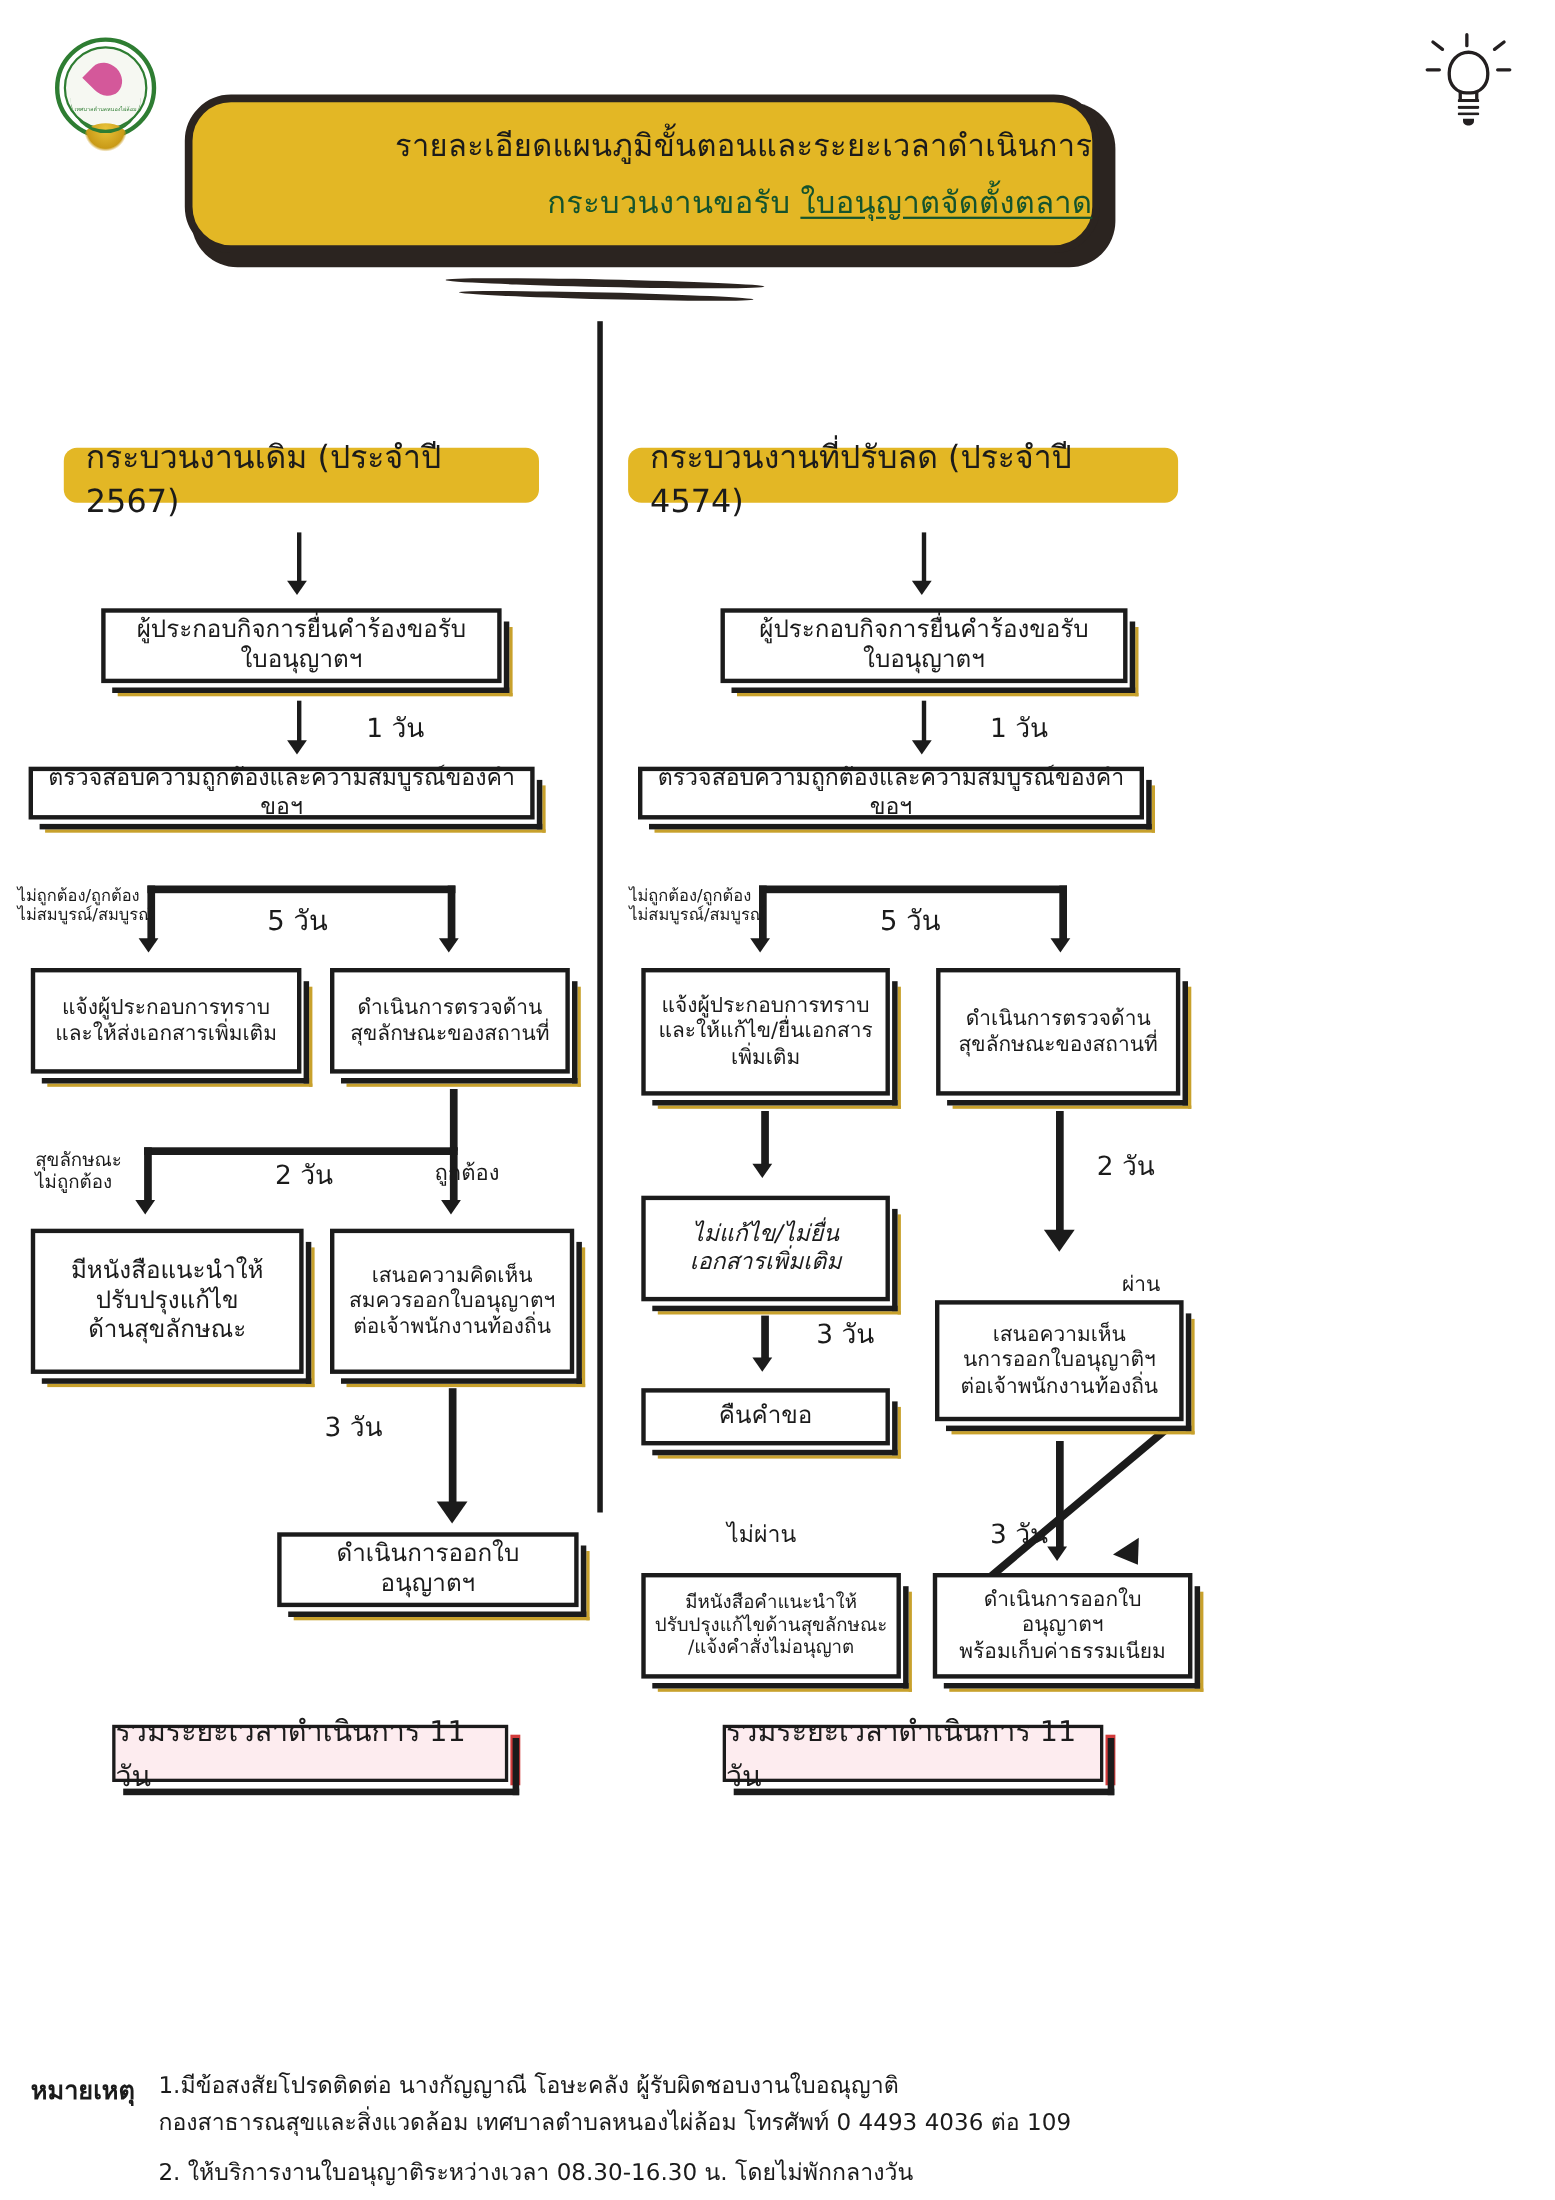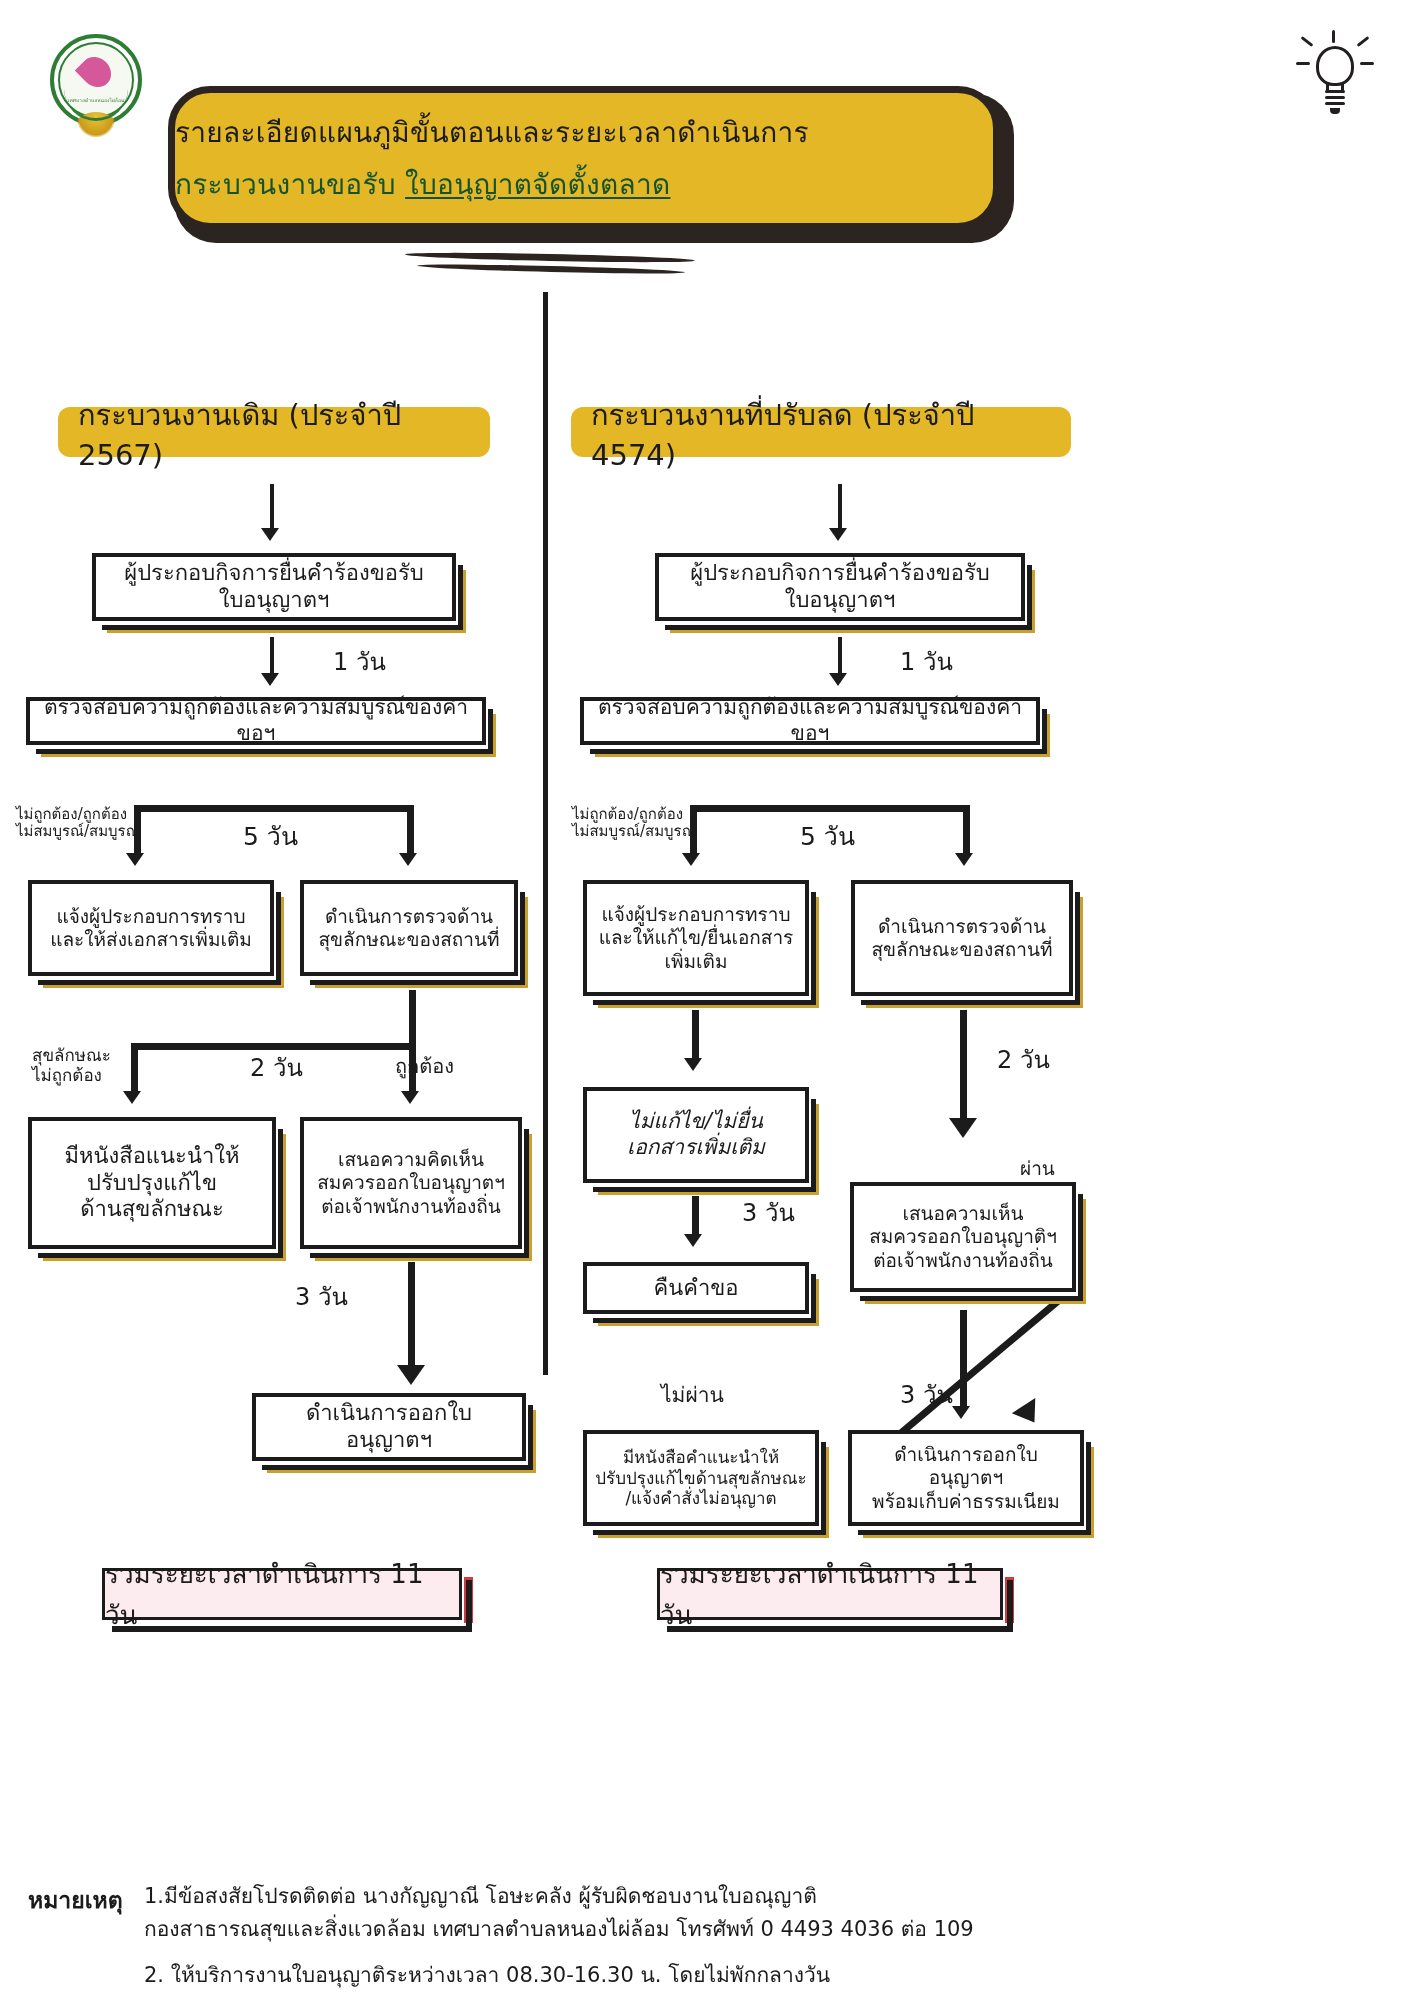--- a/index.html
+++ b/index.html
@@ -62,21 +62,21 @@
   
   .banner-wrap{position:absolute;left:168px;top:86px;width:840px;height:152px;}
   .banner-shadow{
     position:absolute;left:6px;top:7px;width:840px;height:150px;
     background:#2b2420;border-radius:42px;
   }
   .banner{
     position:absolute;left:0;top:0;width:832px;height:144px;
     background:#e3b725;border-radius:42px;border:7px solid #2b2420;
     box-sizing:border-box;display:flex;flex-direction:column;
-    align-items:flex-start;justify-content:center;gap:8px;
+    align-items:flex-end;justify-content:center;gap:8px;
   }
   .banner .t1{font-size:28px;color:#1b1b1b;letter-spacing:.3px;}
   .banner .t2{font-size:28px;color:#14532d;letter-spacing:.3px;}
   .banner .t2 u{text-decoration:underline;text-underline-offset:3px;}
 
   .swoosh{position:absolute;left:395px;top:250px;width:310px;height:34px;}
   .swoosh i{position:absolute;display:block;background:#2b2420;border-radius:50%;}
   .swoosh .s1{left:10px;top:4px;width:290px;height:7px;transform:rotate(1.2deg);}
   .swoosh .s2{left:22px;top:16px;width:268px;height:6px;transform:rotate(1.4deg);}
 
@@ -275,21 +275,21 @@
   <div class="arrowhead" style="left:684px;top:1058px;"></div>
 
   <div class="vline thick" style="left:960px;top:1010px;height:112px;"></div>
   <div class="arrowhead big" style="left:949px;top:1118px;"></div>
   <div class="lbl" style="left:997px;top:1047px;font-size:24px;">2 วัน</div>
   <div class="lbl" style="left:1020px;top:1158px;font-size:19px;">ผ่าน</div>
 
   <div class="box sh" id="r-box4a" style="left:583px;top:1087px;width:226px;height:96px;font-size:21px;white-space:pre-line;font-style:italic;">ไม่แก้ไข/ไม่ยื่น
 เอกสารเพิ่มเติม</div>
   <div class="box sh" id="r-box4b" style="left:850px;top:1182px;width:226px;height:110px;font-size:19px;white-space:pre-line;">เสนอความเห็น
-สมควรออกใบอนุญาติฯ
+นการออกใบอนุญาติฯ
 ต่อเจ้าพนักงานท้องถิ่น</div>
 
   <div class="vline thick" style="left:692px;top:1196px;height:42px;"></div>
   <div class="arrowhead" style="left:684px;top:1234px;"></div>
   <div class="lbl" style="left:742px;top:1200px;font-size:24px;">3 วัน</div>
 
   <div class="box sh" id="r-box5a" style="left:583px;top:1262px;width:226px;height:52px;font-size:22px;">คืนคำขอ</div>
 
   <div class="diag" style="left:1060px;top:1296px;width:210px;transform:rotate(140deg);"></div>
   <div class="arrowhead big" style="left:1015px;top:1404px;transform:rotate(-33deg);"></div>

